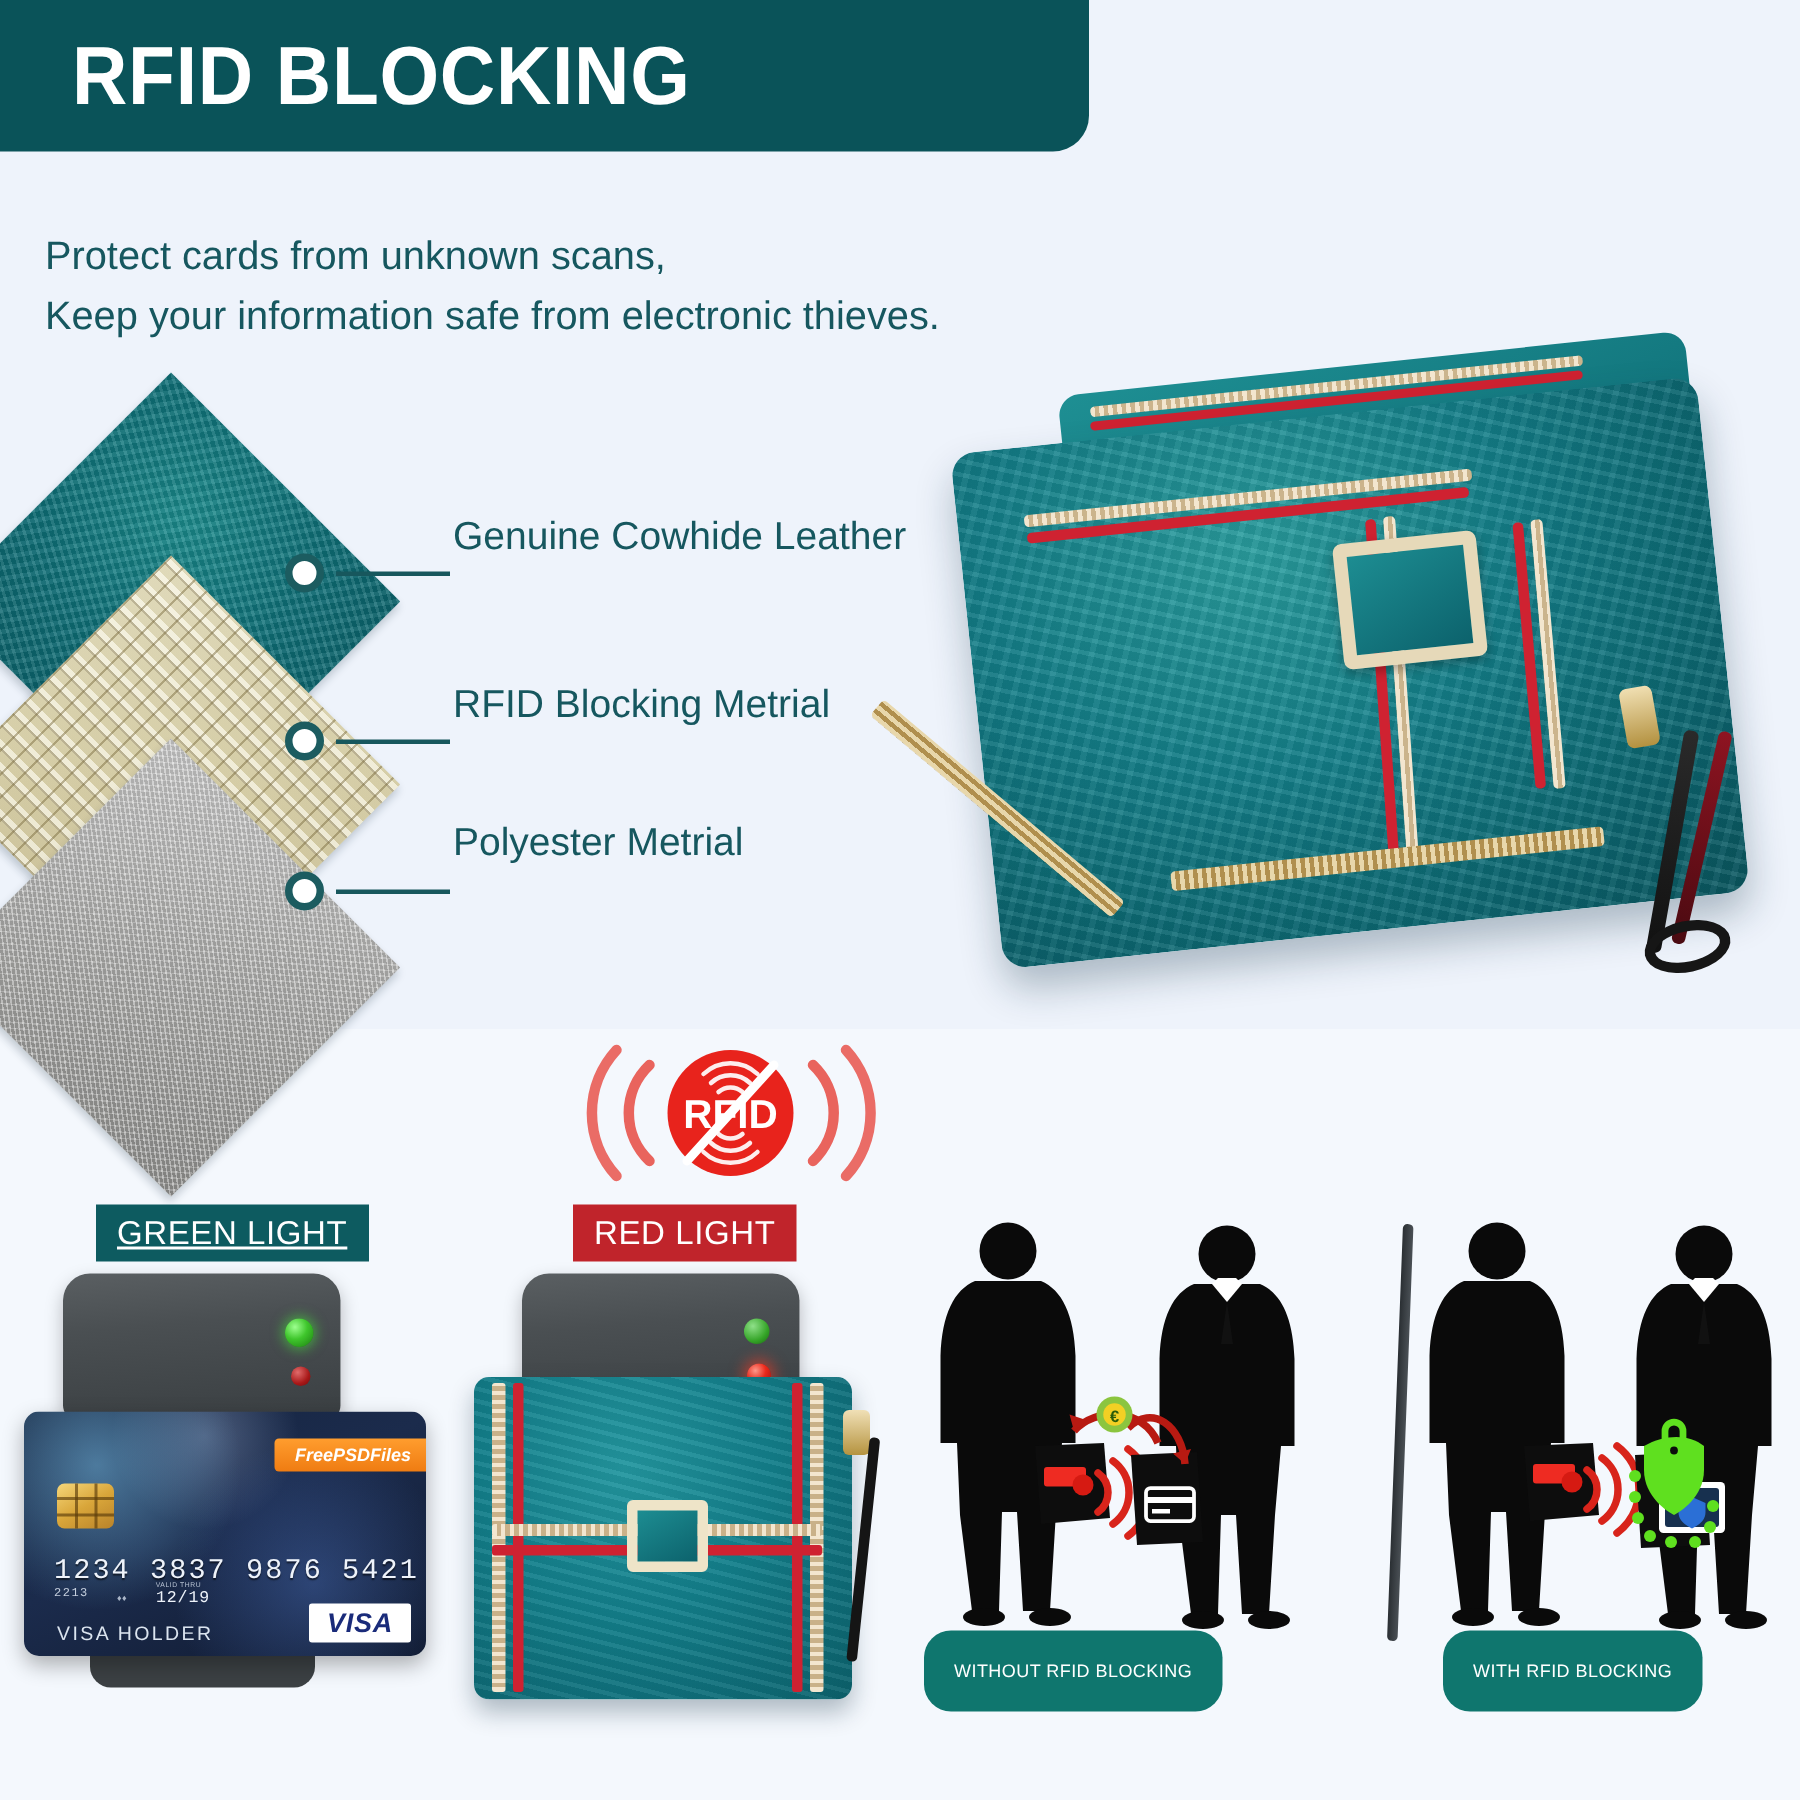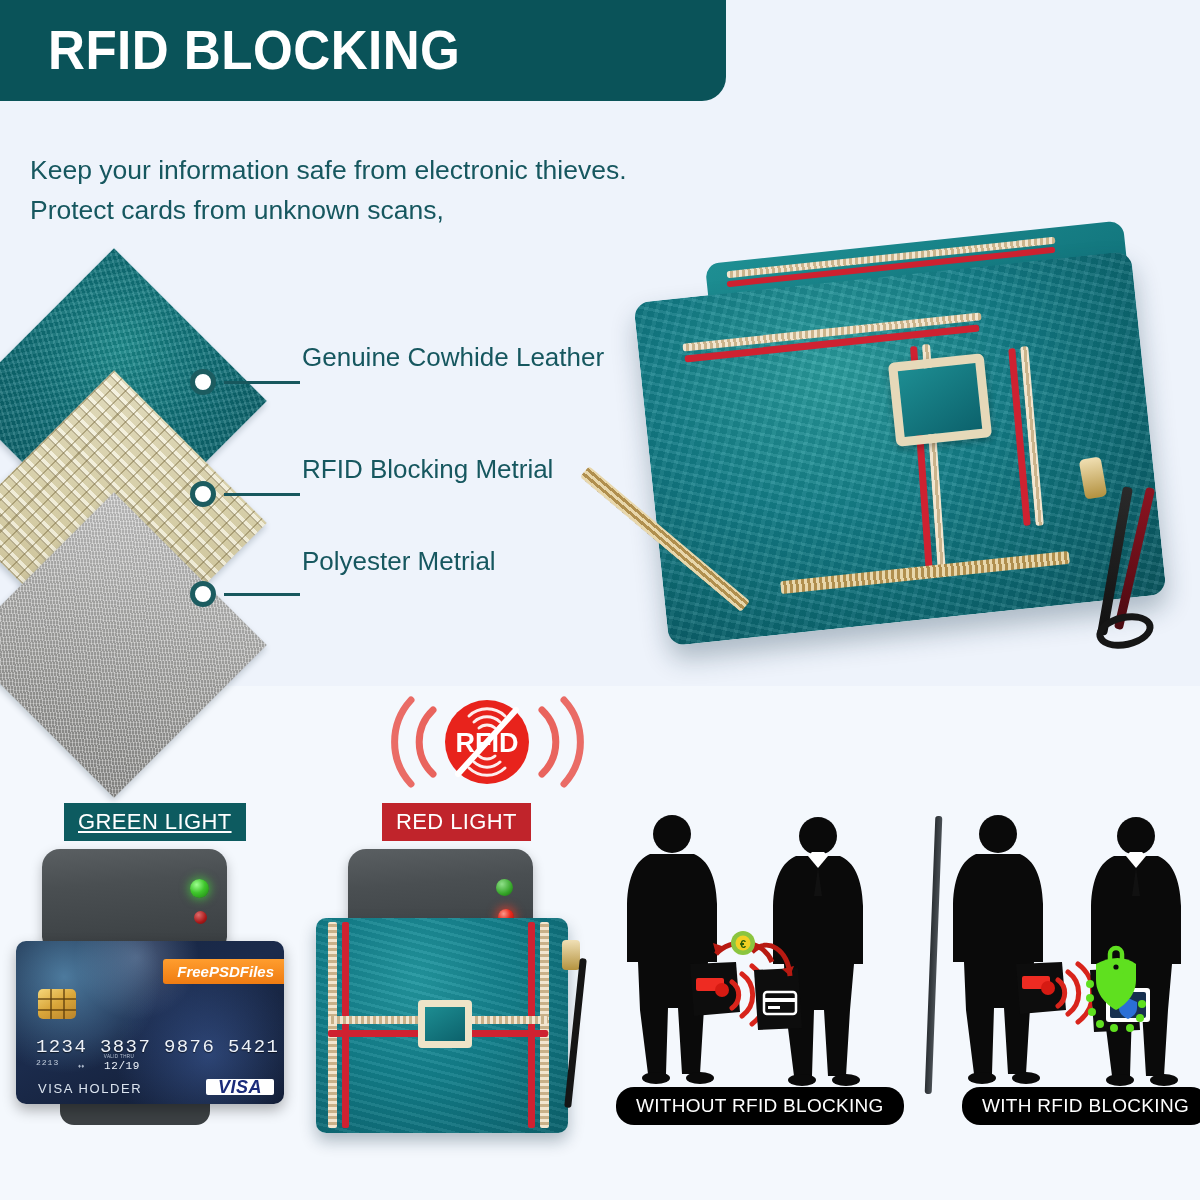--- a/index.html
+++ b/index.html
@@ -127,22 +127,22 @@
   }
 
   
   .badge {
     position:absolute; color:#fff; font-size:22px; letter-spacing:0.4px;
     padding:6px 14px; white-space:nowrap;
   }
   .badge-green { background:#0d5b60; }
   .badge-red   { background:#c0242b; }
   .pill {
-    position:absolute; color:#fff; font-size:19px; letter-spacing:0.3px;
-    background:#000000; padding:8px 20px; border-radius:18px; white-space:nowrap;
+    position:absolute; color:#fff; font-size:12px; letter-spacing:0.3px;
+    background:#0f766e; padding:20px 20px; border-radius:18px; white-space:nowrap;
   }
 
   
   .rfid-logo { position:absolute; left:385px; top:688px; width:205px; height:108px; }
 
   
   .reader {
     position:absolute;
     background:linear-gradient(175deg,#5a5f62 0%, #4a4f52 35%, #3a3f42 100%);
     border-radius:14px 14px 6px 6px;
@@ -169,21 +169,21 @@
       radial-gradient(circle at 18% 22%, rgba(120,190,230,0.55) 0%, rgba(0,0,0,0) 38%),
       radial-gradient(circle at 72% 70%, rgba(80,120,200,0.40) 0%, rgba(0,0,0,0) 42%),
       radial-gradient(circle at 45% 10%, rgba(200,220,255,0.30) 0%, rgba(0,0,0,0) 30%),
       linear-gradient(155deg,#15243f 0%, #1b2b4c 45%, #101a30 100%);
     box-shadow:0 6px 14px rgba(0,0,0,0.3);
     color:#e8eef6;
   }
   .card-banner {
     position:absolute; right:0; top:18px; padding:4px 10px 4px 14px;
     background:linear-gradient(180deg,#ff9d2e,#ef7c12);
-    color:#fff; font-size:15px; font-weight:bold; font-style:italic;
+    color:#fff; font-size:12px; font-weight:bold; font-style:italic;
     border-radius:3px 0 0 3px; white-space:nowrap;
   }
   .chip {
     position:absolute; left:22px; top:48px; width:38px; height:30px; border-radius:5px;
     background:linear-gradient(150deg,#f6d77a 0%, #d9a63a 50%, #b9832a 100%);
   }
   .chip::before, .chip::after {
     content:""; position:absolute; background:rgba(90,60,10,0.65);
   }
   .chip::before { left:0; top:9px; width:38px; height:1.6px; box-shadow:0 11px 0 rgba(90,60,10,0.65); }
@@ -207,21 +207,21 @@
   }
   .card-expiry {
     position:absolute; left:88px; top:119px; font-size:11px; letter-spacing:0.6px;
     font-family:"Liberation Mono", monospace; color:#eef3fa;
   }
   .card-holder {
     position:absolute; left:22px; top:140px; font-size:13px; letter-spacing:1.6px;
     color:#dbe4ef;
   }
   .visa {
-    position:absolute; right:10px; bottom:9px; width:68px; height:16px;
+    position:absolute; right:10px; bottom:9px; width:68px; height:26px;
     background:#ffffff; border-radius:2px;
     display:flex; align-items:center; justify-content:center;
     font-size:18px; font-weight:bold; font-style:italic; letter-spacing:0.5px;
     color:#1a2b7a;
   }
 
   
   .wallet2 { position:absolute; left:304px; top:918px; width:300px; height:250px; }
   .w2-body {
     position:absolute; left:12px; top:0px; width:252px; height:215px; border-radius:10px;
@@ -254,22 +254,22 @@
 
 <div class="stage">
 
   <div class="bg-top"></div>
   <div class="bg-bottom"></div>
 
   <div class="header-bar"></div>
   <div class="header-title">RFID BLOCKING</div>
 
   <div class="subtitle">
+    <div>Protect cards from unknown scans,</div>
     <div>Keep your information safe from electronic thieves.</div>
-    <div>Protect cards from unknown scans,</div>
   </div>
 
   <div class="layers">
     <div class="diamond d-leather"></div>
     <div class="diamond d-rfid"></div>
     <div class="diamond d-poly"></div>
 
     <div class="dot" style="left:190px; top:84px;"></div>
     <div class="dot" style="left:190px; top:196px;"></div>
     <div class="dot" style="left:190px; top:296px;"></div>

